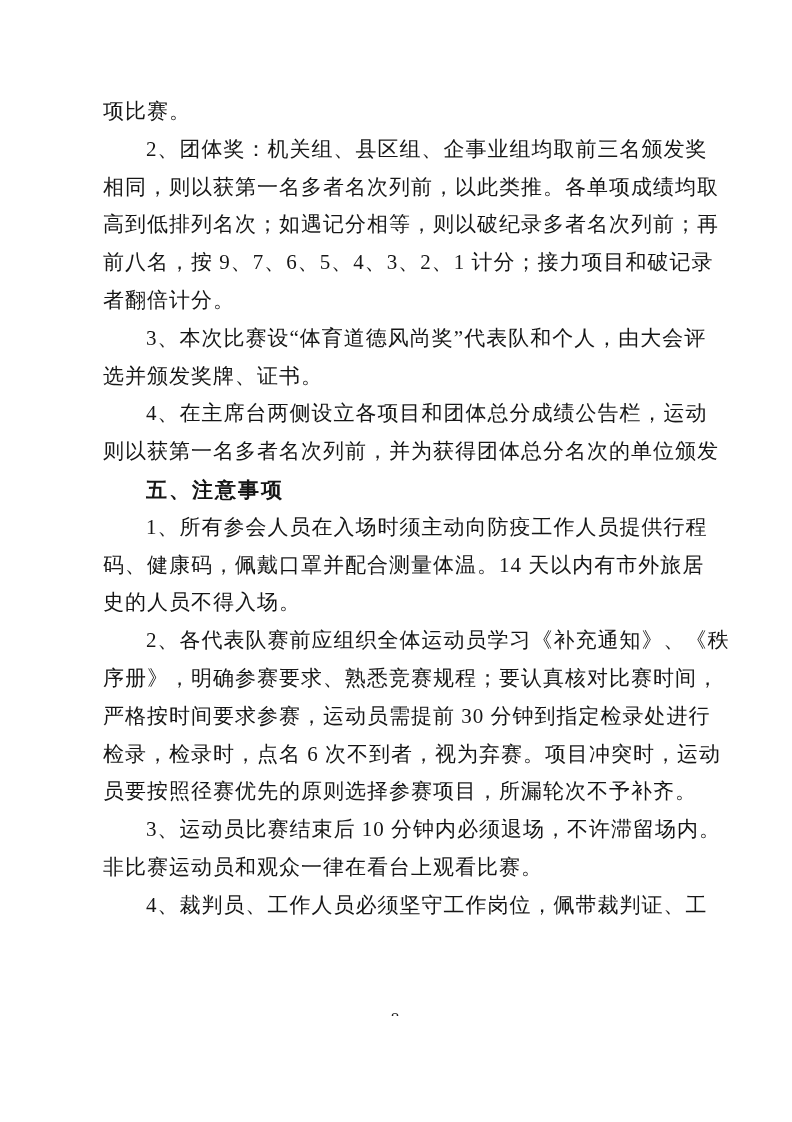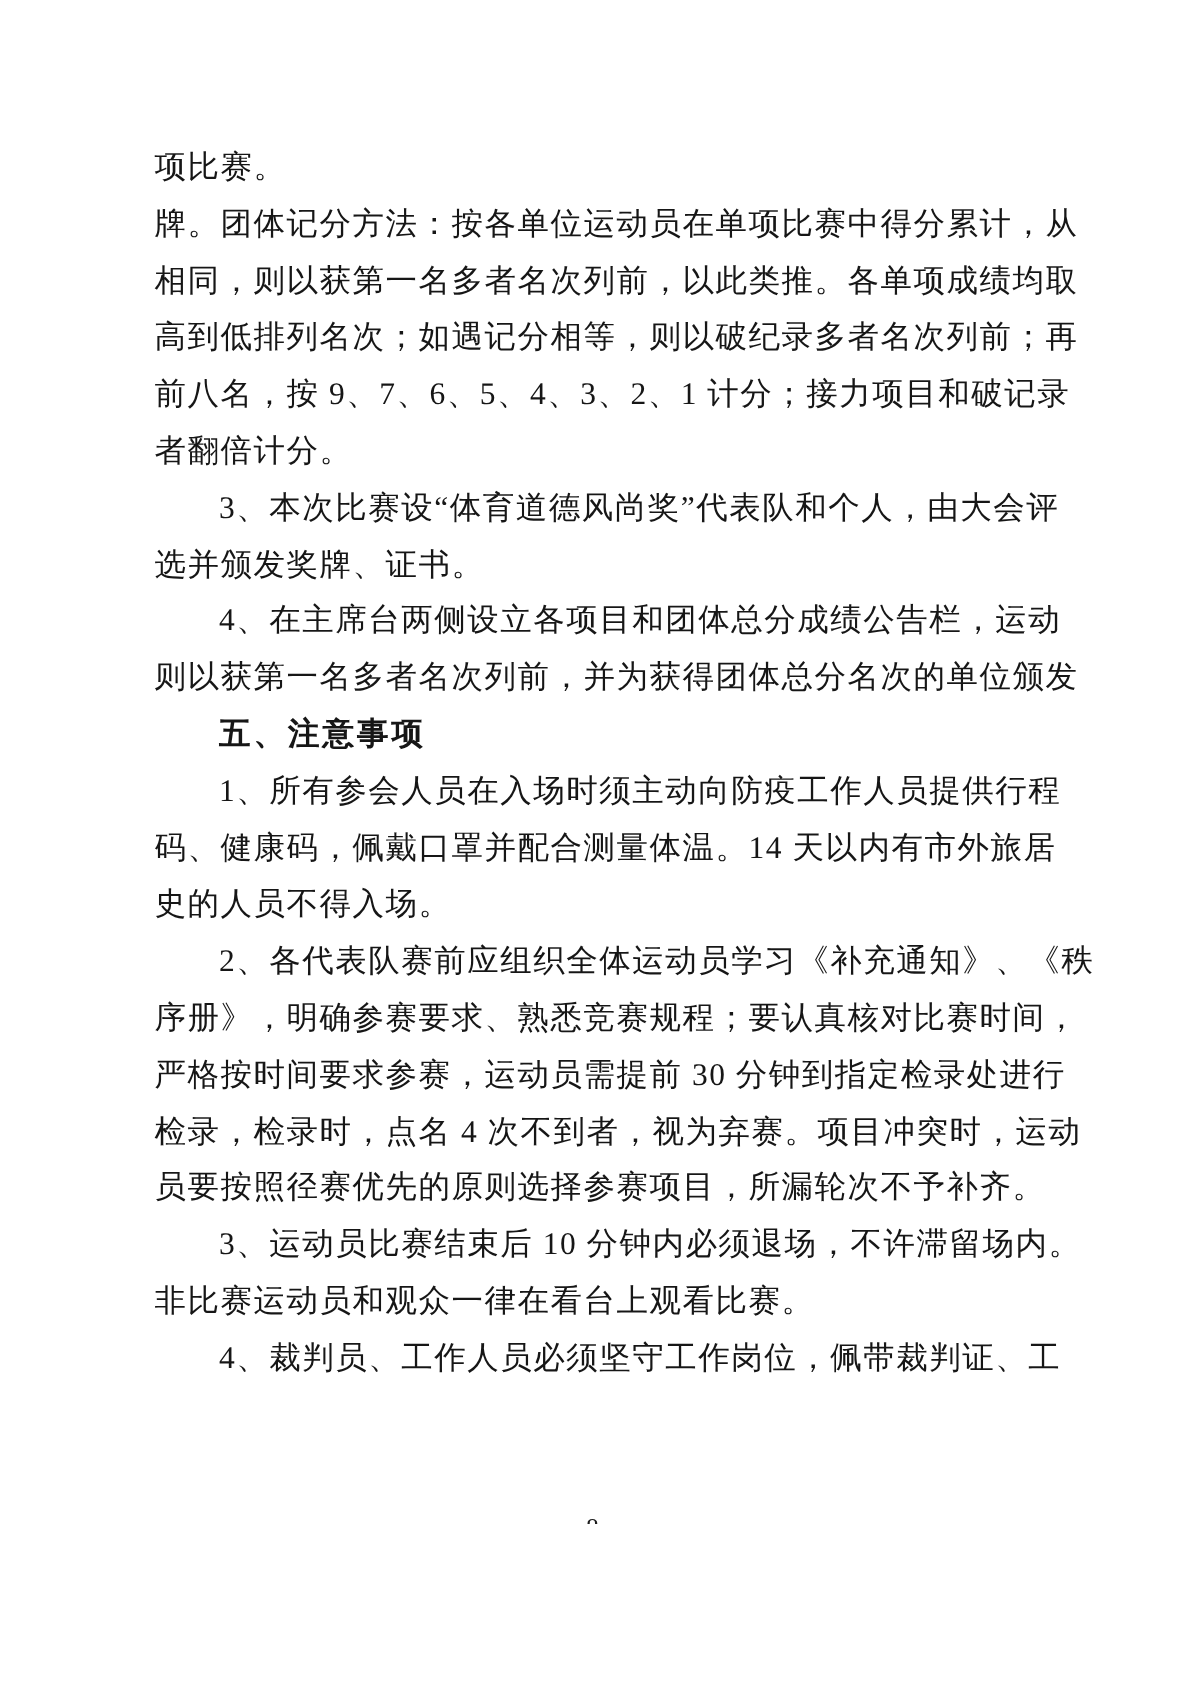--- a/index.html
+++ b/index.html
@@ -57,37 +57,37 @@
     letter-spacing: 2px;
     color: #1c1c1c;
   }
 </style>
 </head>
 <body>
 
 <div class="page">
   <div class="text-block">
     <div class="line end">项比赛。</div>
-    <div class="line">牌。团体记分方法：按各单位运动员在单项比赛中得分累计，从</div>
+    <div class="line indent">2、团体奖：机关组、县区组、企事业组均取前三名颁发奖</div>
     <div class="line">相同，则以获第一名多者名次列前，以此类推。各单项成绩均取</div>
     <div class="line">高到低排列名次；如遇记分相等，则以破纪录多者名次列前；再</div>
     <div class="line">前八名，按 9、7、6、5、4、3、2、1 计分；接力项目和破记录</div>
     <div class="line end">者翻倍计分。</div>
     <div class="line indent">3、本次比赛设“体育道德风尚奖”代表队和个人，由大会评</div>
     <div class="line end">选并颁发奖牌、证书。</div>
     <div class="line indent">4、在主席台两侧设立各项目和团体总分成绩公告栏，运动</div>
     <div class="line">则以获第一名多者名次列前，并为获得团体总分名次的单位颁发</div>
     <div class="line indent heading">五、注意事项</div>
     <div class="line indent">1、所有参会人员在入场时须主动向防疫工作人员提供行程</div>
     <div class="line">码、健康码，佩戴口罩并配合测量体温。14 天以内有市外旅居</div>
     <div class="line end">史的人员不得入场。</div>
     <div class="line indent">2、各代表队赛前应组织全体运动员学习《补充通知》、《秩</div>
     <div class="line">序册》，明确参赛要求、熟悉竞赛规程；要认真核对比赛时间，</div>
     <div class="line">严格按时间要求参赛，运动员需提前 30 分钟到指定检录处进行</div>
-    <div class="line">检录，检录时，点名 4 次不到者，视为弃赛。项目冲突时，运动</div>
+    <div class="line">检录，检录时，点名 6 次不到者，视为弃赛。项目冲突时，运动</div>
     <div class="line end">员要按照径赛优先的原则选择参赛项目，所漏轮次不予补齐。</div>
     <div class="line indent">3、运动员比赛结束后 10 分钟内必须退场，不许滞留场内。</div>
     <div class="line end">非比赛运动员和观众一律在看台上观看比赛。</div>
     <div class="line indent">4、裁判员、工作人员必须坚守工作岗位，佩带裁判证、工</div>
   </div>
 
   <div class="page-footer">- 8 -</div>
 </div>
 
 </body></html>

